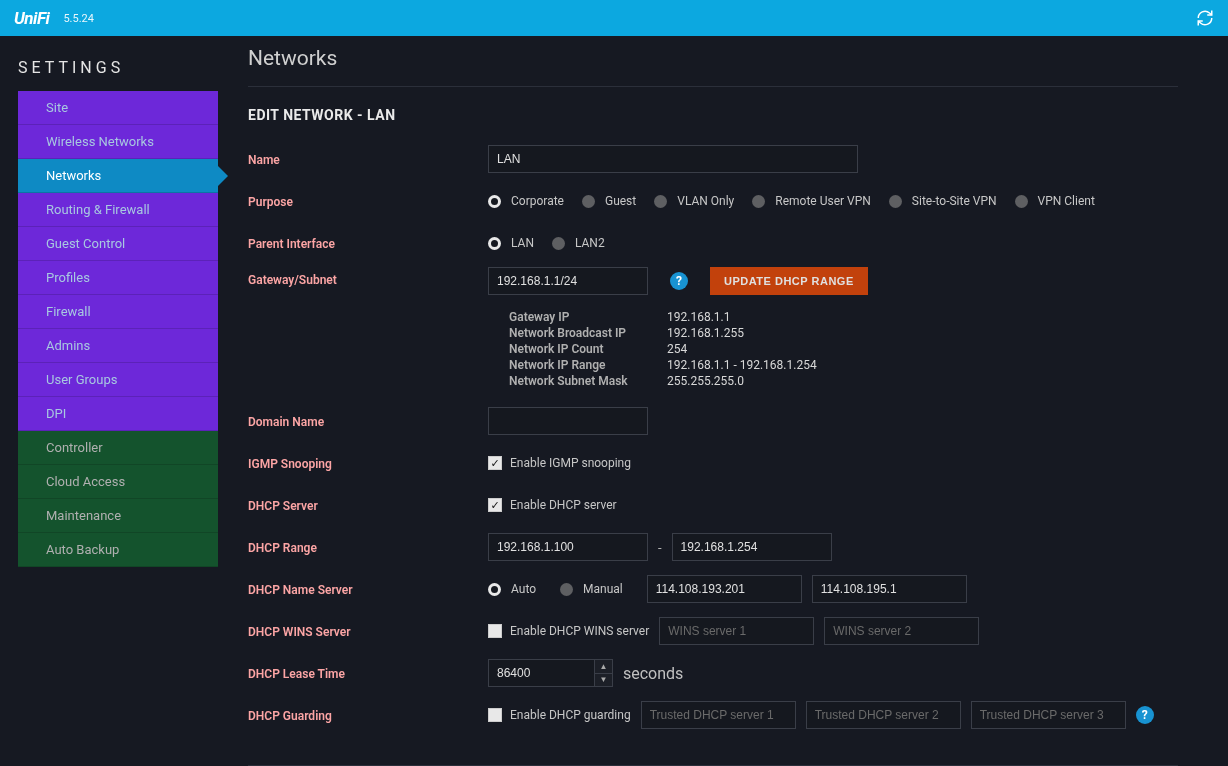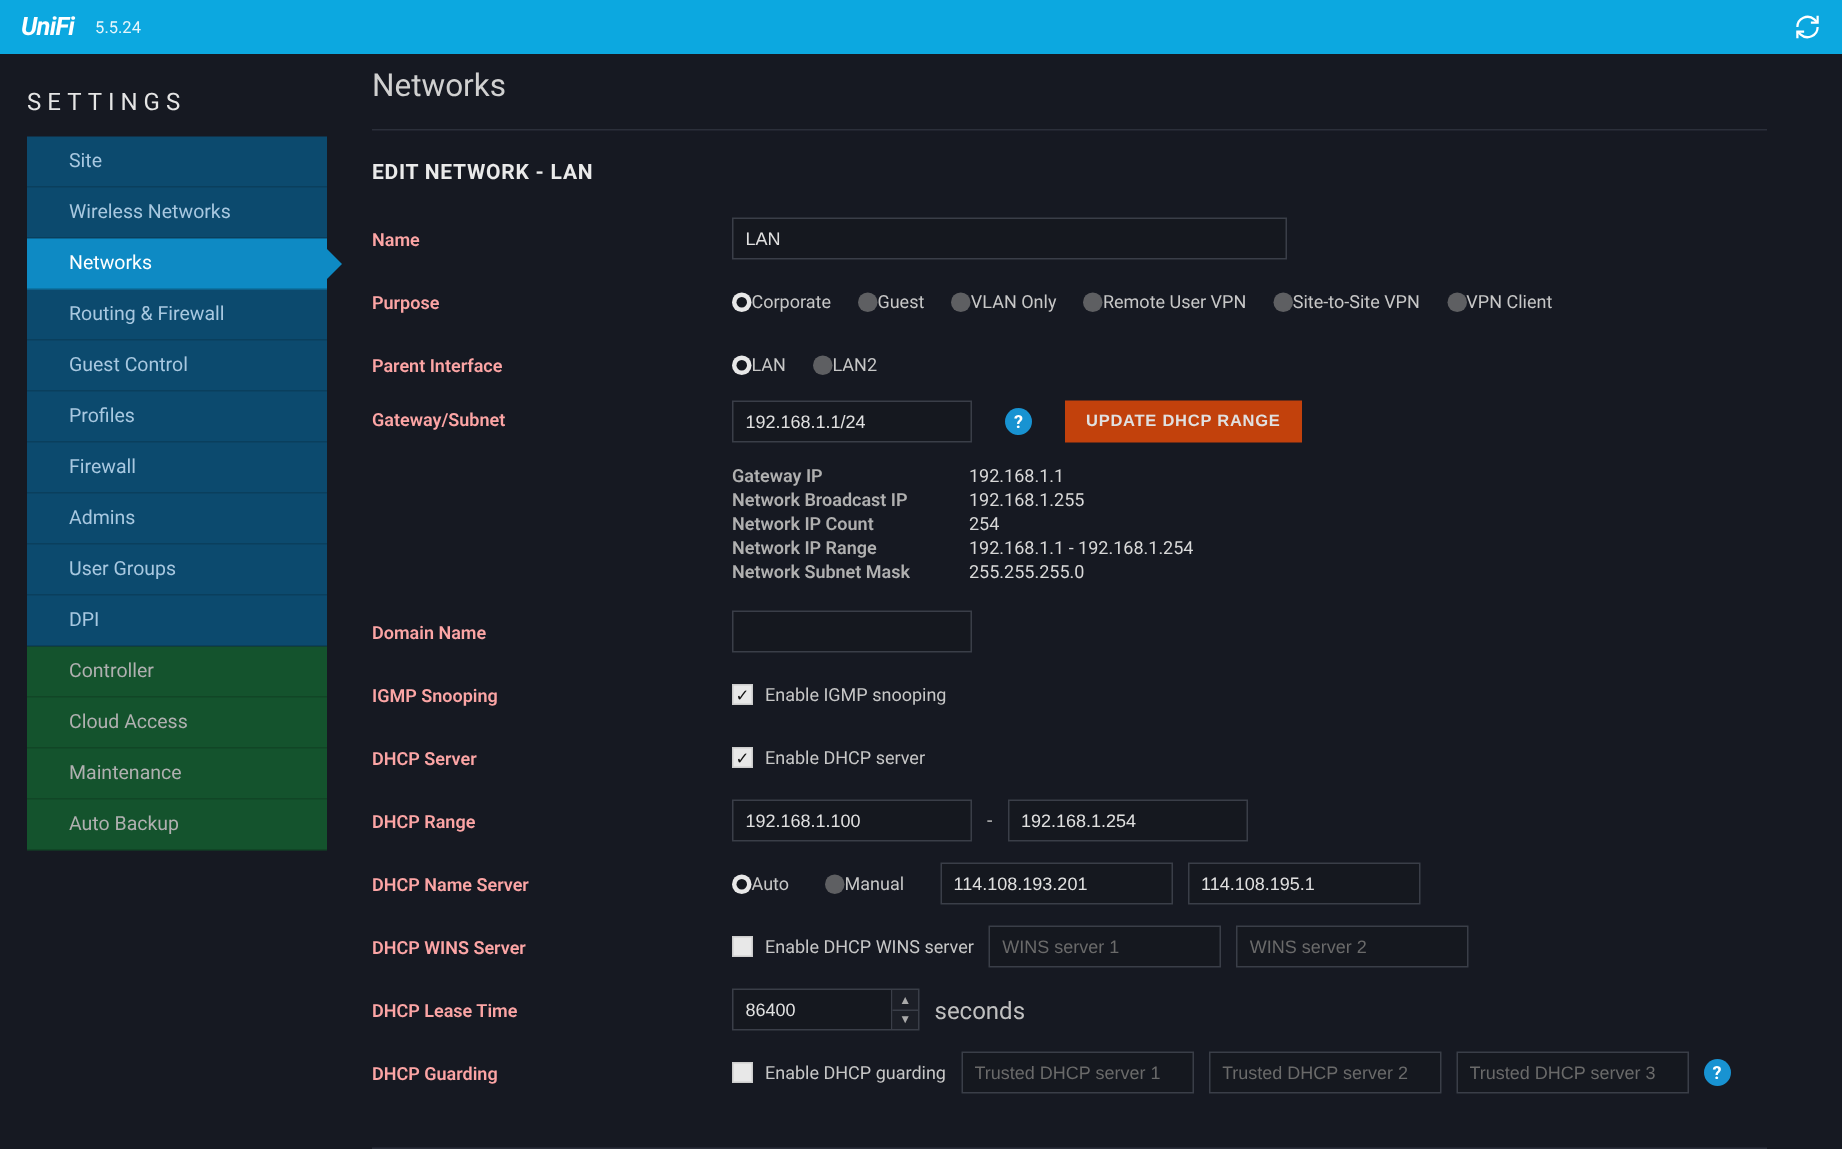--- a/index.html
+++ b/index.html
@@ -29,21 +29,21 @@
     .page { display: flex; }
     .sidebar { width: 218px; padding: 12px 0 0 18px; }
     .sidebar h2 {
       color: #e5e5e5;
       font-weight: 400;
       letter-spacing: 4px;
       font-size: 16px;
       padding: 10px 0 14px 0;
     }
     .nav { width: 200px; }
-    .nav-group { background: #0c4a6e; }
+    .nav-group { background: #6d28d9; }
     .nav-item {
       height: 34px;
       display: flex;
       align-items: center;
       padding: 0 28px;
       font-size: 13px;
       color: #a8c8e0;
       cursor: pointer;
       border-bottom: 1px solid rgba(0,0,0,0.15);
     }
@@ -84,21 +84,21 @@
       padding: 0 8px;
       font-size: 12px;
     }
     input[type="text"]::placeholder { color: #6a6a6a; }
     input.wide { width: 370px; }
     input.med { width: 160px; }
     input.ns { width: 155px; }
     input.num { width: 125px; padding-right: 22px; }
 
     .radio-row { display: flex; align-items: center; flex-wrap: wrap; gap: 6px 4px; }
-    .radio { display: flex; align-items: center; gap: 0; margin-right: 14px; cursor: pointer; }
+    .radio { display: flex; align-items: center; gap: 10px; margin-right: 14px; cursor: pointer; }
     .radio .dot {
       width: 13px; height: 13px; border-radius: 50%;
       background: #5e5f62; position: relative; flex-shrink: 0;
     }
     .radio.selected .dot { background: #e8e8e8; }
     .radio.selected .dot::after {
       content: ""; position: absolute; inset: 3px; border-radius: 50%;
       background: #15181f;
     }
     .radio span.lbl { font-size: 12px; color: #c7c7c7; }
@@ -114,21 +114,21 @@
 
     .helpcircle {
       width: 18px; height: 18px; border-radius: 50%; background: #1893d2;
       color: #fff; display: inline-flex; align-items: center; justify-content: center;
       font-size: 12px; font-weight: 700; cursor: pointer;
     }
     .btn-grey {
       background: #c2410c; color: #e0e0e0; border: none; height: 28px;
       padding: 0 14px; font-size: 11px; font-weight: 700; letter-spacing: 0.5px; cursor: pointer;
     }
-    .info-table { margin-top: 8px; width: 100%; }
+    .info-table { margin-top: 8px; width: 100%; margin-left: 21px; }
     .info-row { display: flex; font-size: 12px; padding: 1px 0; }
     .info-row .k { width: 158px; color: #b0b0b0; font-weight: 600; }
     .info-row .v { color: #d8d8d8; }
 
     .numwrap { position: relative; display: inline-block; }
     .spinbtns {
       position: absolute; right: 1px; top: 1px; height: 26px; width: 18px;
       display: flex; flex-direction: column; border-left: 1px solid #3a3e48;
     }
     .spinbtns div {

